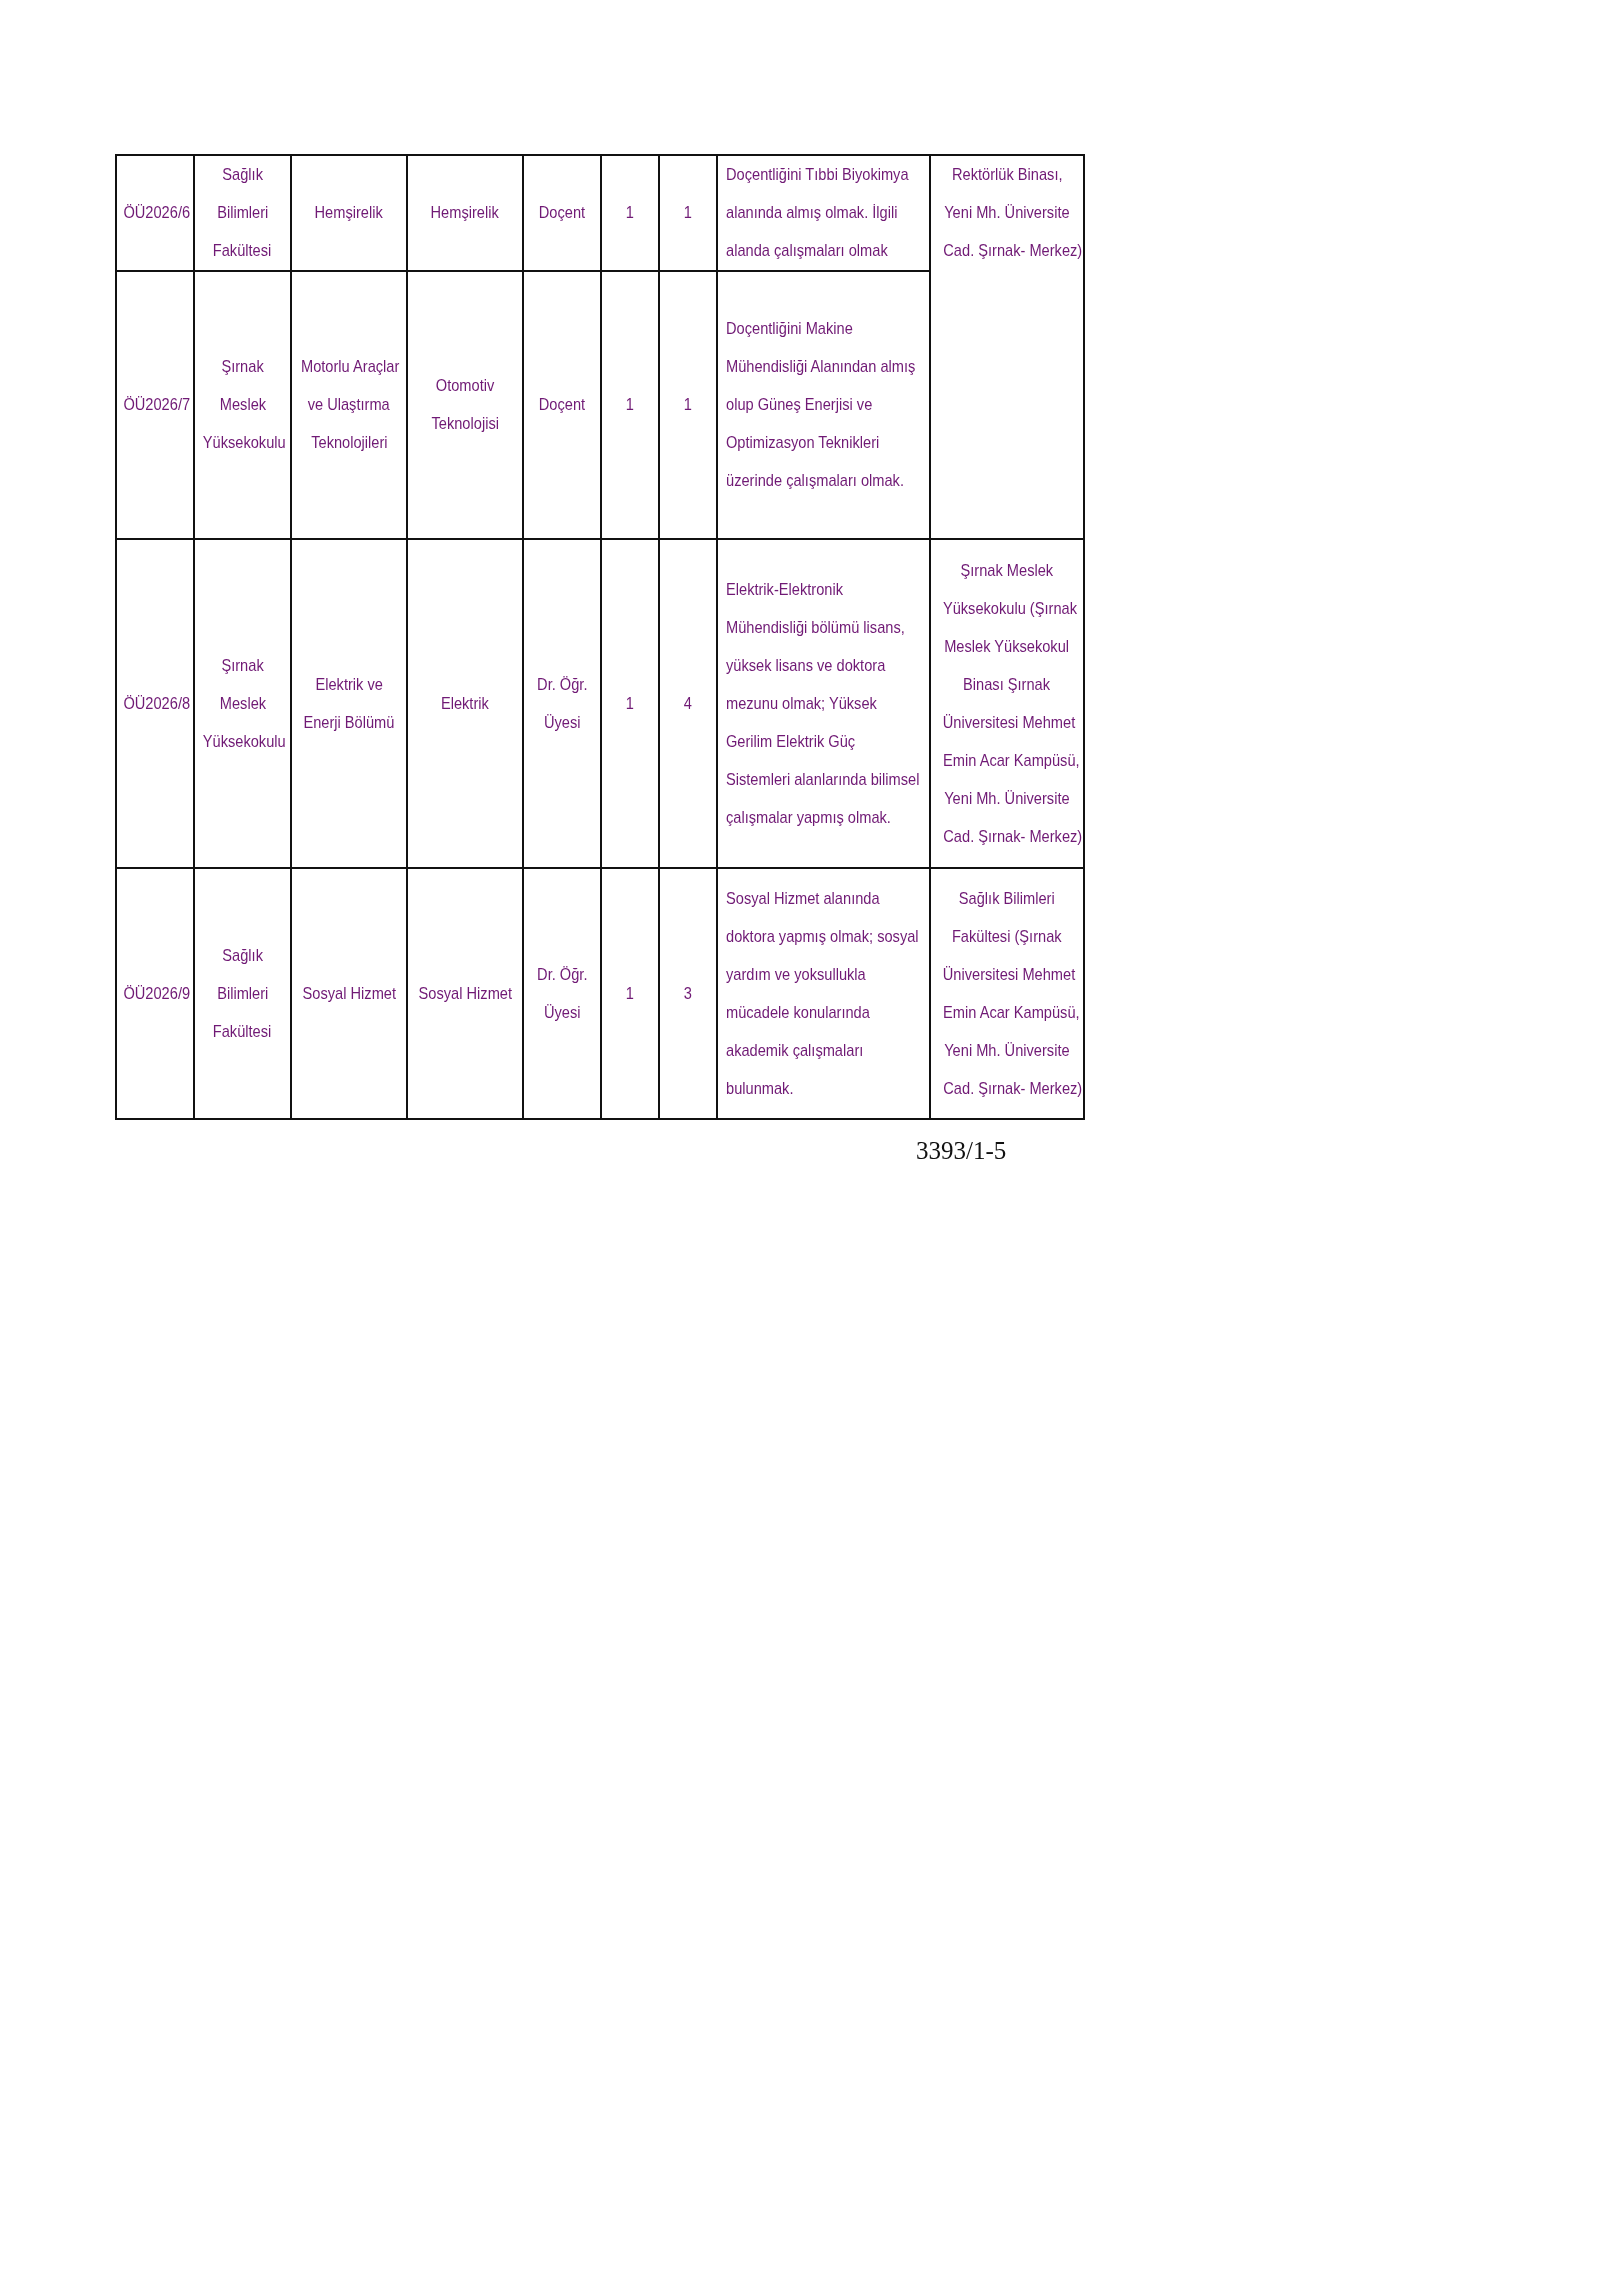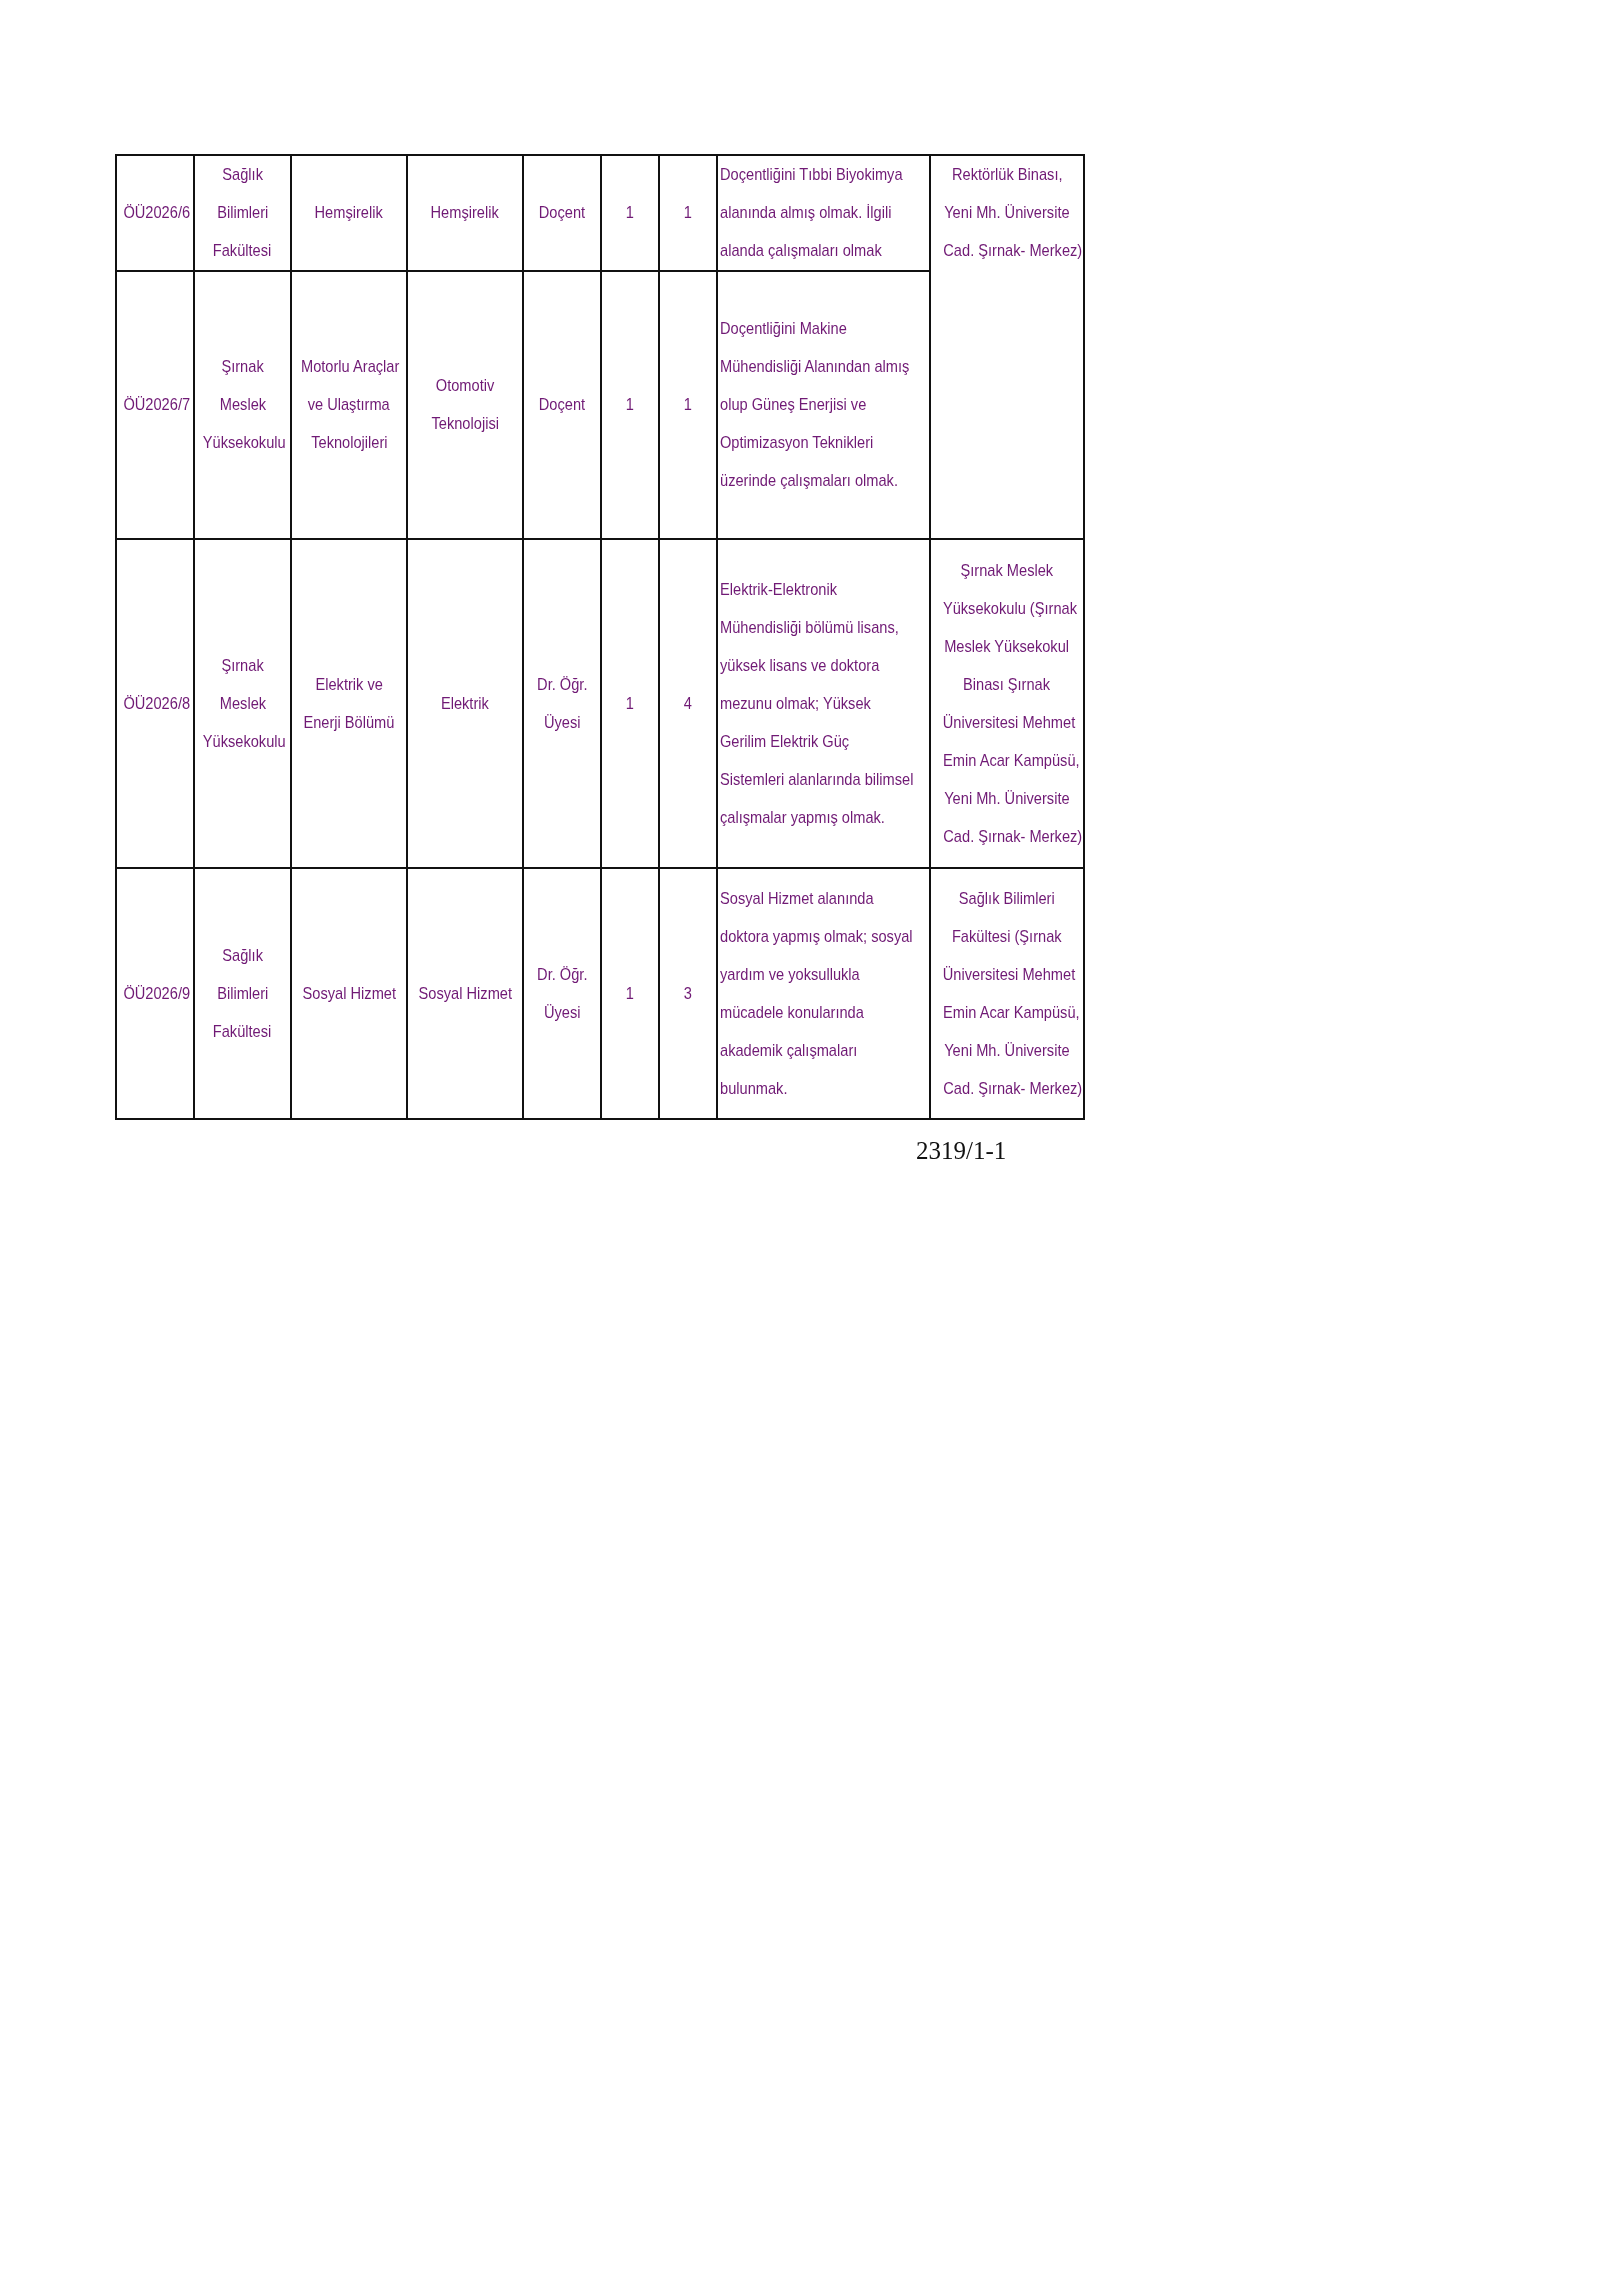--- a/index.html
+++ b/index.html
@@ -15,21 +15,21 @@
     padding:0 1.3px;
     font-family:"Liberation Sans", sans-serif;
     font-size:17px;
     line-height:38px;
     color:#701a75;
     text-align:center;
     vertical-align:middle;
     overflow:hidden;
   }
   table.grid td .sq { display:inline-block; transform:scaleX(0.86); transform-origin:center; white-space:nowrap; }
-  table.grid td.desc { text-align:left; padding-left:2px; }
+  table.grid td.desc { text-align:left; padding-left:8px; }
   table.grid td.desc .sq { transform-origin:left; }
   .line { display:block; white-space:nowrap; }
   .page-num {
     position:absolute; left:916px; top:1137px;
     font-family:"Liberation Serif", serif; font-size:25px; color:#111;
   }
 </style>
 </head>
 <body>
 
@@ -201,15 +201,15 @@
             <span class="line"><span class="sq">Fakültesi (Şırnak</span></span>
             <span class="line"><span class="sq">Üniversitesi Mehmet</span></span>
             <span class="line"><span class="sq">Emin Acar Kampüsü,</span></span>
             <span class="line"><span class="sq">Yeni Mh. Üniversite</span></span>
             <span class="line"><span class="sq">Cad. Şırnak- Merkez)</span></span>
           </td>
         </tr>
       </tbody>
   </table>
 
-  <div class="page-num">2319/1-1</div>
+  <div class="page-num">3393/1-5</div>
 </div>
 
 
 </body></html>

